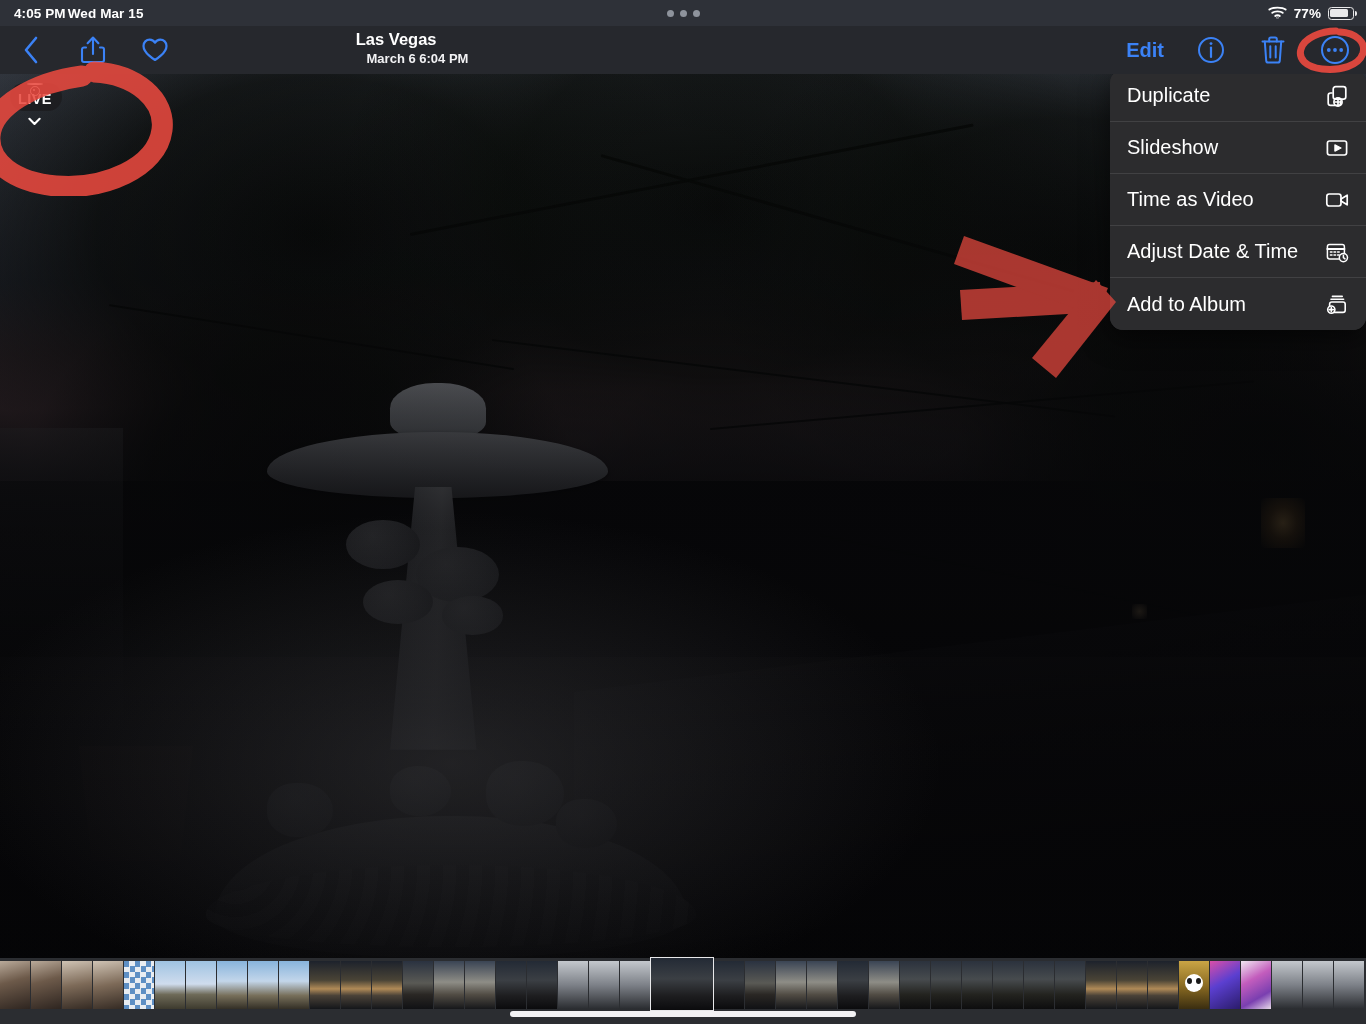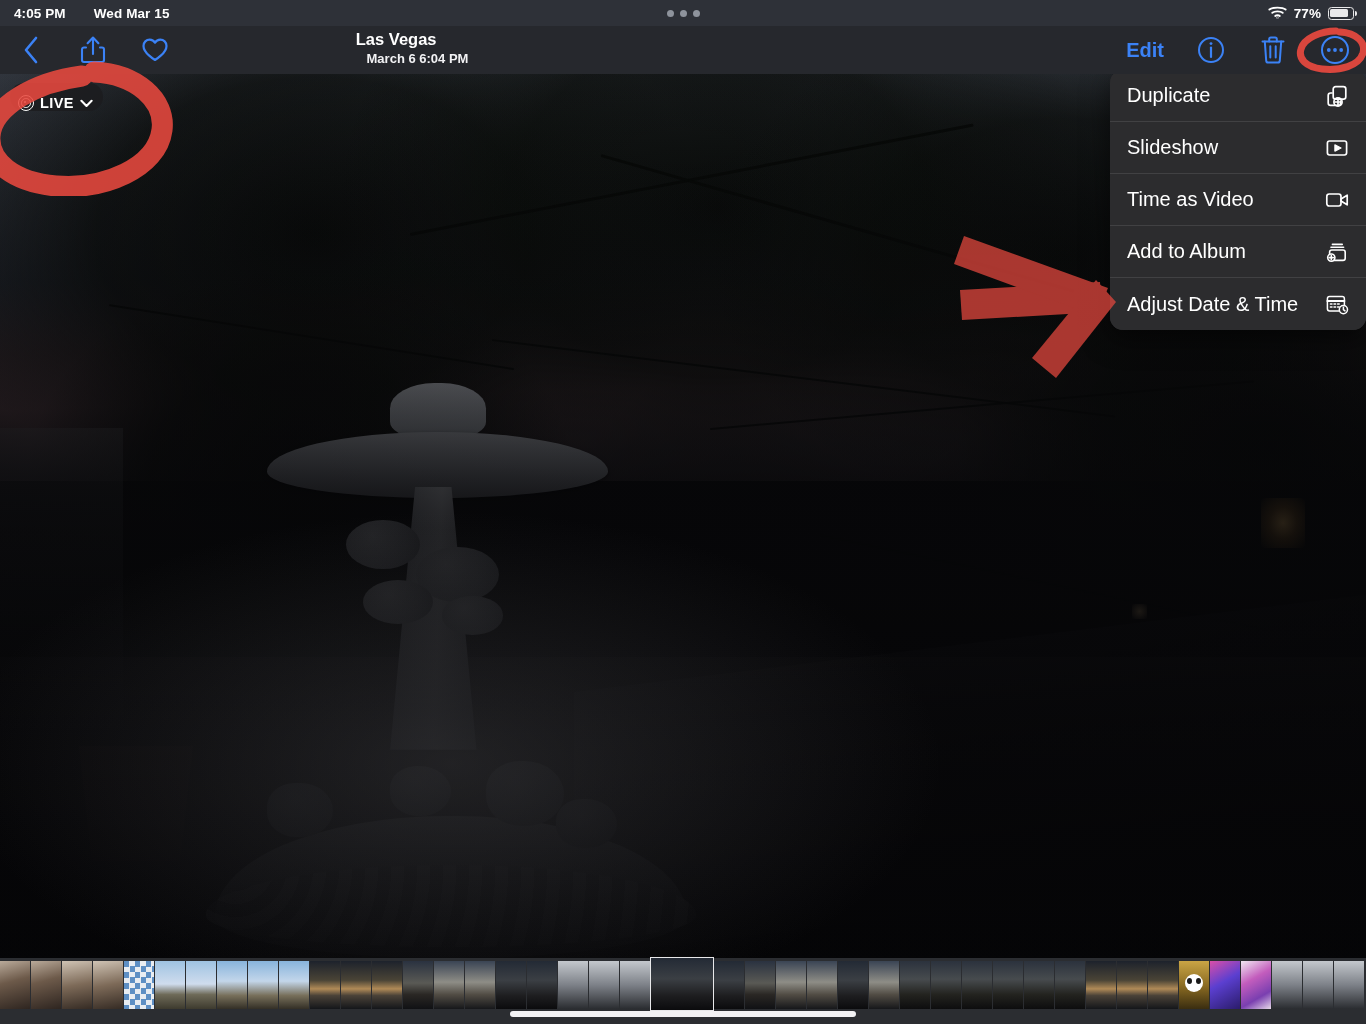--- a/index.html
+++ b/index.html
@@ -12,21 +12,21 @@
   #app{ position:relative; width:1366px; height:1024px; background:#1c1c1e; }
 
   
   .statusbar{
     position:absolute; top:0; left:0; width:1366px; height:26px;
     background:#2e3138;
     display:flex; align-items:center;
     color:#fff; font-size:13.5px; font-weight:bold;
     letter-spacing:.1px; z-index:40;
   }
-  .sb-left{ display:flex; gap:28px; padding-left:14px; }
+  .sb-left{ display:flex; gap:2px; padding-left:14px; }
   .sb-center{ position:absolute; left:0; right:0; display:flex; justify-content:center; align-items:center; gap:6px; pointer-events:none; }
   .sb-dot{ width:7px; height:7px; border-radius:50%; background:#8e939c; }
   .sb-right{ position:absolute; right:12px; display:flex; align-items:center; gap:7px; }
   .batt{ width:26px; height:13px; border:1.6px solid #e9e9ea; border-radius:3.5px; position:relative; }
   .batt::after{ content:""; position:absolute; right:-4px; top:3.5px; width:2.2px; height:5px; background:#e9e9ea; border-radius:0 2px 2px 0; }
   .batt i{ position:absolute; left:1.4px; top:1.4px; bottom:1.4px; width:75%; background:#e9e9ea; border-radius:1.6px; display:block; }
 
   
   .navbar{
     position:absolute; top:26px; left:0; width:1366px; height:48px;
@@ -138,25 +138,26 @@
   }
   .glow2{
     position:absolute; right:16%; top:60%; width:1.1%; height:1.6%;
     background:radial-gradient(circle, rgba(255,215,150,.9) 0%, rgba(160,120,60,0) 100%);
   }
 
   
   .live-badge{
     position:absolute; top:83px; left:10px;
     height:28px; padding:0 10px 0 8px;
-    display:flex; align-items:flex-end; gap:6px;
+    display:flex; align-items:center; gap:6px;
     background:rgba(28,28,30,.80);
     border-radius:14px; color:#fff;
     font-size:14.5px; font-weight:600; letter-spacing:.4px;
     z-index:20;
+    flex-direction:column;
   }
   .live-rings{ width:16px; height:16px; border-radius:50%; border:1.6px solid #fff; position:relative; }
   .live-rings::before{ content:""; position:absolute; left:2.4px; top:2.4px; width:7.6px; height:7.6px; border:1.5px solid #fff; border-radius:50%; }
   .live-rings::after{ content:""; position:absolute; left:5.3px; top:5.3px; width:2px; height:2px; background:#fff; border-radius:50%; }
 
   
   .menu{
     position:absolute; top:70px; left:1110px; width:256px;
     background:#2c2c2e;
     border-radius:13px;
@@ -396,41 +397,41 @@
       <span class="mi-label">Time as Video</span>
       <span class="mi-icon">
         <svg viewBox="0 0 24 24" fill="none" stroke="#fff" stroke-width="1.7" stroke-linejoin="round">
           <rect x="1.8" y="6" width="14.2" height="12" rx="2.4"></rect>
           <path d="M16 11 L22.2 7.2 V16.8 L16 13 Z"></path>
         </svg>
       </span>
     </div>
 
     <div class="menu-item">
+      <span class="mi-label">Adjust Date &amp; Time</span>
+      <span class="mi-icon">
+        <svg viewBox="0 0 24 24" fill="none" stroke="#fff" stroke-width="1.5" stroke-linecap="round" stroke-linejoin="round">
+          <rect x="2.4" y="4.6" width="17" height="14.4" rx="2.2"></rect>
+          <path d="M2.4 9 H19.4" stroke-width="2"></path>
+          <path d="M5.4 12 h1.6 M9 12 h1.6 M12.6 12 h1.6 M5.4 15 h1.6 M9 15 h1.6 M12.6 15 h1.6" stroke-width="1.5"></path>
+          <circle cx="18.4" cy="17.6" r="4.1" fill="#2c2c2e"></circle>
+          <path d="M18.4 15.3 V17.7 L20 18.9"></path>
+        </svg>
+      </span>
+    </div>
+
+    <div class="menu-item">
       <span class="mi-label">Add to Album</span>
       <span class="mi-icon">
         <svg viewBox="0 0 24 24" fill="none" stroke="#fff" stroke-width="1.6" stroke-linecap="round" stroke-linejoin="round">
           <path d="M7.4 4.4 H17.2"></path>
           <path d="M6 7.3 H18.6"></path>
           <rect x="4.6" y="10" width="15.6" height="10.4" rx="2.2"></rect>
           <circle cx="6.3" cy="17.6" r="3.6" fill="#2c2c2e"></circle>
           <path d="M6.3 15.5 V19.7 M4.2 17.6 H8.4"></path>
-        </svg>
-      </span>
-    </div>
-
-    <div class="menu-item">
-      <span class="mi-label">Adjust Date &amp; Time</span>
-      <span class="mi-icon">
-        <svg viewBox="0 0 24 24" fill="none" stroke="#fff" stroke-width="1.5" stroke-linecap="round" stroke-linejoin="round">
-          <rect x="2.4" y="4.6" width="17" height="14.4" rx="2.2"></rect>
-          <path d="M2.4 9 H19.4" stroke-width="2"></path>
-          <path d="M5.4 12 h1.6 M9 12 h1.6 M12.6 12 h1.6 M5.4 15 h1.6 M9 15 h1.6 M12.6 15 h1.6" stroke-width="1.5"></path>
-          <circle cx="18.4" cy="17.6" r="4.1" fill="#2c2c2e"></circle>
-          <path d="M18.4 15.3 V17.7 L20 18.9"></path>
         </svg>
       </span>
     </div>
 
   </div>
 
   <div class="ann ann-circle-live">
     <svg width="198" height="140" viewBox="0 0 198 140" fill="none">
       <path d="M108 16 C150 18 180 44 176 74 C171 112 118 134 70 130 C28 126 2 106 4 80 C6 50 50 26 96 20" stroke="#e8493f" stroke-width="21" stroke-linecap="round" opacity="0.88"></path>
     </svg>

